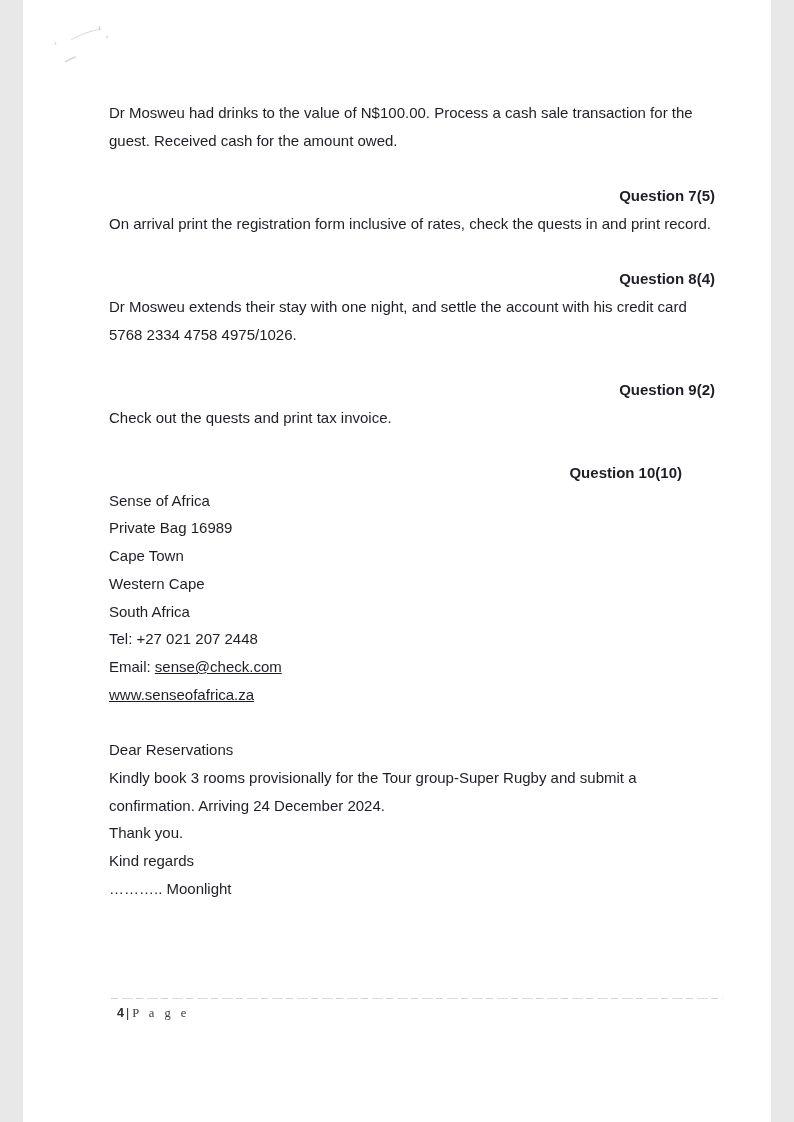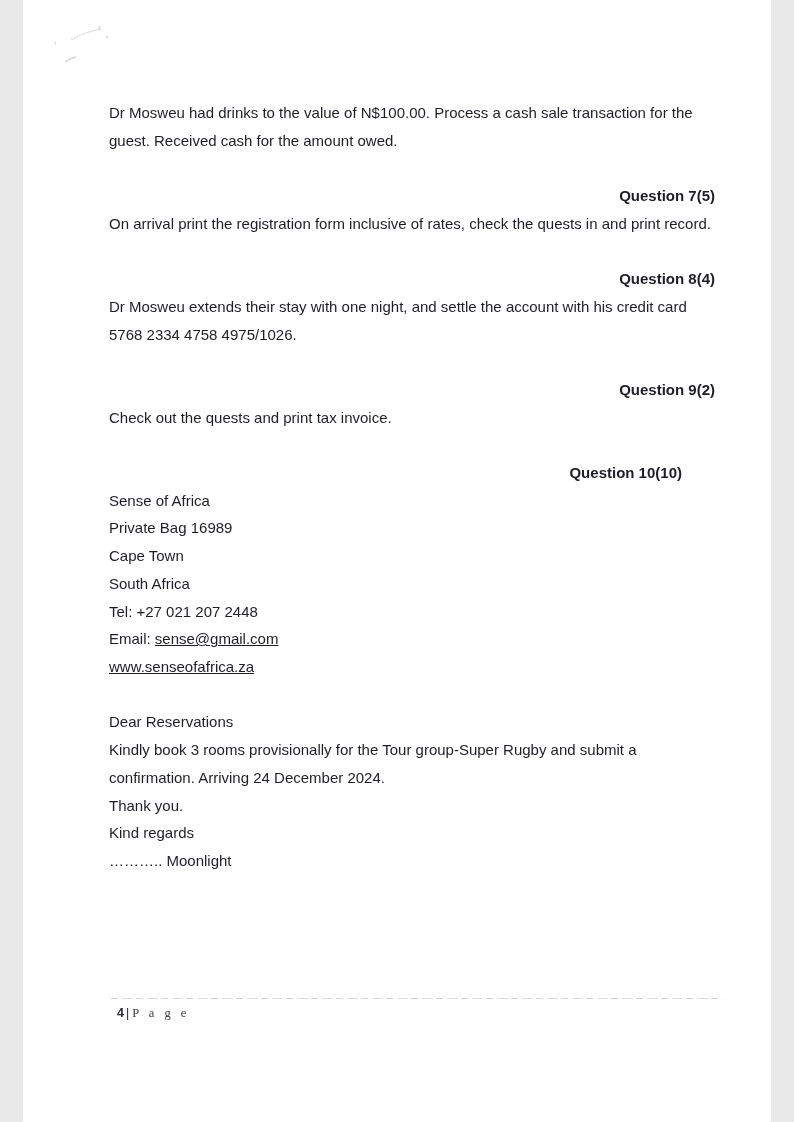--- a/index.html
+++ b/index.html
@@ -119,24 +119,25 @@
     </div>
 
     <div class="block">
       <div class="q-head">
         <span>Question 10</span>
         <span class="marks inset">(10)</span>
       </div>
       <div class="addr-line">Sense of Africa</div>
       <div class="addr-line">Private Bag 16989</div>
       <div class="addr-line">Cape Town</div>
+      <div class="addr-line">Western Cape</div>
       <div class="addr-line">South Africa</div>
       <div class="addr-line">Tel: +27 021 207 2448</div>
       <div class="addr-line">
-        <span>Email: </span><span class="u">sense@gmail.com</span>
+        <span>Email: </span><span class="u">sense@check.com</span>
       </div>
       <div class="addr-line">
         <span class="u">www.senseofafrica.za</span>
       </div>
     </div>
 
     <div class="block">
       <div>Dear Reservations</div>
       <p>Kindly book 3 rooms provisionally for the Tour group-Super Rugby and submit a confirmation. Arriving 24 December 2024.</p>
       <div>Thank you.</div>

